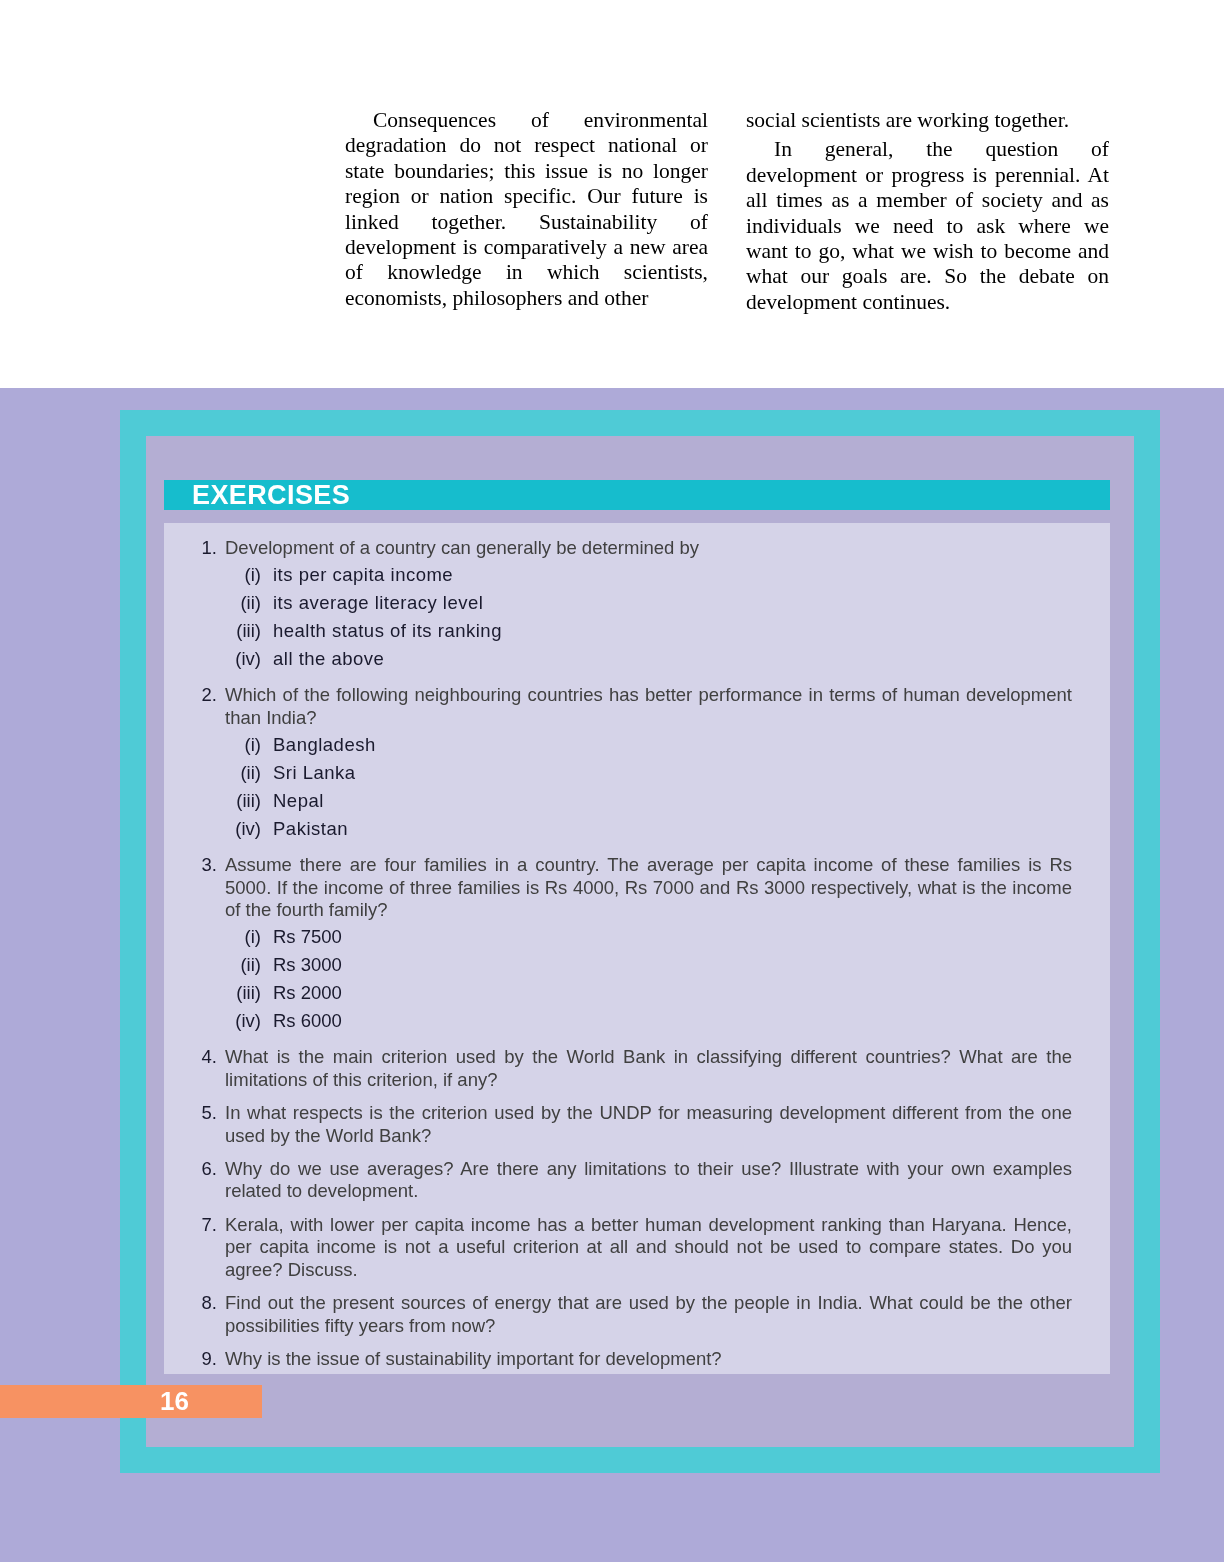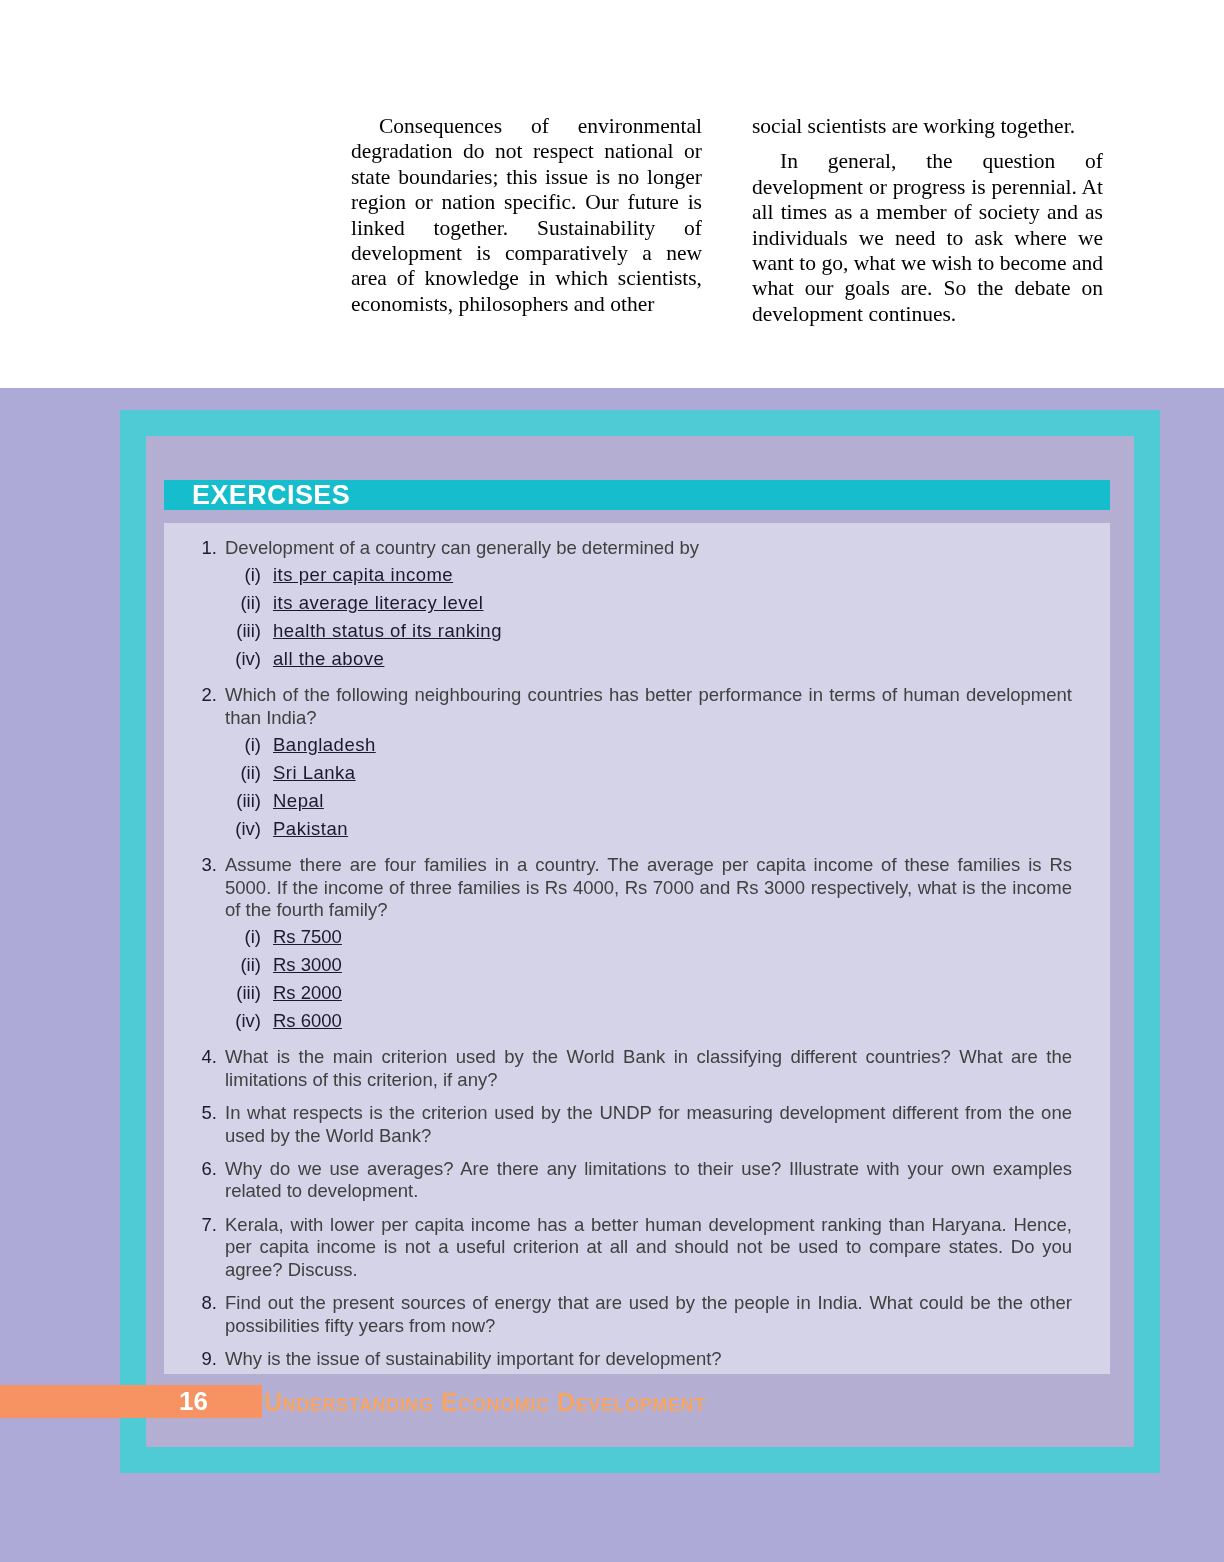--- a/index.html
+++ b/index.html
@@ -38,21 +38,21 @@
   .col {
     width: 371px;
     font-family: "Liberation Serif", serif;
     font-size: 21.5px;
     line-height: 25.4px;
     color: #000000;
     text-align: justify;
     text-justify: inter-word;
     hyphens: none;
   }
-  .col p { margin: 10px; }
+  .col p { margin: 4px; }
   .col p.indent { text-indent: 28px; }
 
   
   .body-area {
     position: absolute;
     left: 0; top: 388px;
     width: 1224px;
     height: 1174px;
     background: #aeaad8;
   }
@@ -137,42 +137,41 @@
     flex: 0 0 48px;
     text-align: right;
     padding-right: 12px;
     font-size: 18.5px;
     color: #1a1a2e;
   }
   .opt-text {
     font-size: 18.5px;
     color: #1a1a2e;
     letter-spacing: 0.5px;
-    text-decoration: underline;
   }
   .opt-text.tight { letter-spacing: 0px; }
 
   
   .footer-orange {
     position: absolute;
     left: 0; top: 1385px;
     width: 262px;
     height: 33px;
     background: #f79262;
   }
   .footer-pagenum {
     position: absolute;
     left: 160px; top: 1386px;
     width: 48px;
     height: 31px;
     color: #ffffff;
     font-size: 26px;
     font-weight: bold;
     line-height: 31px;
-    text-align: right;
+    text-align: left;
   }
   .footer-title {
     position: absolute;
     left: 264px; top: 1385px;
     height: 33px;
     line-height: 34px;
     color: #f7a563;
     font-size: 25px;
     font-weight: bold;
     font-variant: small-caps;
@@ -327,17 +326,16 @@
           <div class="q-num">9.</div>
           <div class="q-body">
             <div class="q-text">Why is the issue of sustainability important for development?</div>
           </div>
         </div>
       </div>
   </div>
 
   <div class="footer-orange"></div>
   <div class="footer-pagenum">16</div>
-  <div class="footer-title">Understanding Economic Development</div>
 
   <div class="watermark">Rationalised 2023-24</div>
 
 </div>
 
 </body></html>

